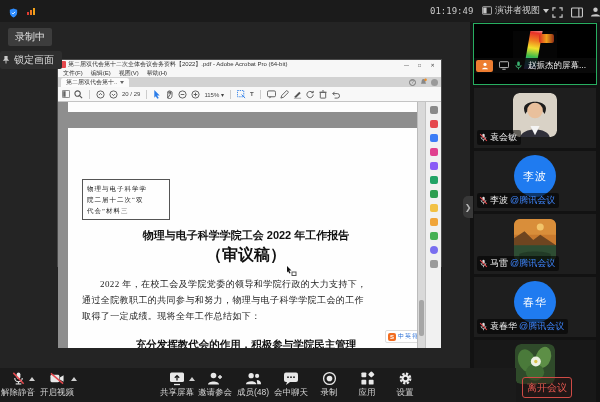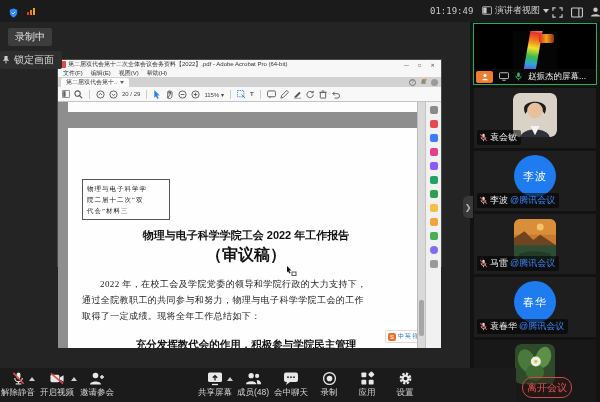--- a/index.html
+++ b/index.html
@@ -51,34 +51,34 @@
   .ime .s{width:8px;height:8px;background:#f26d21;border-radius:2px;color:#fff;font-size:6px;font-weight:bold;text-align:center;line-height:8px;}
   .ime .keys{font-size:6px;color:#2a6fd6;letter-spacing:1px;}
   
   .sidebar{position:absolute;left:470px;top:22px;width:130px;height:380px;background:#121212;z-index:10;}
   .tile{position:absolute;left:4px;width:122px;height:60px;background:#1e1e1e;overflow:hidden;cursor:pointer;}
   .tile.active{box-shadow:0 0 0 1px #27ae60;}
   .plabel{position:absolute;left:3px;bottom:3px;display:flex;align-items:center;gap:2px;background:rgba(0,0,0,.55);padding:1px 4px 1px 2px;font-size:9px;color:#ededed;border-radius:2px;max-width:110px;white-space:nowrap;overflow:hidden;}
   .suffix{color:#3f87ff;}
   .avcircle{position:absolute;left:50%;top:4px;transform:translateX(-50%);width:42px;height:42px;border-radius:50%;background:#1f7bf0;color:#fff;font-size:11px;display:flex;align-items:center;justify-content:center;letter-spacing:1px;}
   .avbox{position:absolute;left:50%;top:5px;transform:translateX(-50%);width:44px;height:44px;border-radius:6px;overflow:hidden;}
-  .sharebar{position:absolute;left:0;bottom:0;width:100%;height:15px;background:rgba(10,10,10,.85);display:flex;align-items:center;gap:6px;padding:0 2px;box-sizing:border-box;}
+  .sharebar{position:absolute;left:0;bottom:11px;width:100%;height:15px;background:rgba(10,10,10,.85);display:flex;align-items:center;gap:6px;padding:0 2px;box-sizing:border-box;}
   .orangebtn{width:17px;height:12px;background:#ed7d31;border-radius:2px;display:flex;align-items:center;justify-content:center;flex:0 0 auto;cursor:pointer;}
   .sharename{font-size:8.5px;color:#eee;white-space:nowrap;overflow:hidden;}
   .spectrum{position:absolute;left:39px;top:7px;width:44px;height:38px;background:#050505;overflow:hidden;}
   .rainbow{position:absolute;left:14px;top:-4px;width:12px;height:48px;transform:rotate(10deg);
     background:linear-gradient(180deg,#f4f4f4 0%,#e8312a 12%,#f07c1f 28%,#f3e12b 44%,#3dbb4a 62%,#2aa7d8 78%,#7b3fd4 92%);}
   .heat{position:absolute;right:3px;top:3px;width:15px;height:9px;border-radius:2px;background:linear-gradient(90deg,#d92b1f,#f0a11b,#8f2c15);}
   .collapse{position:absolute;left:463px;top:196px;width:10px;height:22px;background:#383838;border-radius:5px 0 0 5px;color:#b5b5b5;font-size:8px;display:flex;align-items:center;justify-content:center;z-index:12;cursor:pointer;}
   
   .footer{position:absolute;left:0;top:368px;width:516px;height:34px;background:#1b1b1b;z-index:20;display:flex;align-items:flex-start;}
   .fitem{width:38px;display:flex;flex-direction:column;align-items:center;padding-top:3px;cursor:pointer;position:relative;}
   .fitem .lbl{font-size:8.5px;color:#d4d4d4;margin-top:1px;white-space:nowrap;}
   .caret-up{position:absolute;right:1px;top:9px;width:0;height:0;border-left:3px solid transparent;border-right:3px solid transparent;border-bottom:4px solid #cfcfcf;}
-  .leave-btn{position:absolute;left:522px;top:377px;width:48px;height:19px;border:1px solid #cf4b46;border-radius:10px;color:#e2574f;font-size:10px;display:flex;align-items:center;justify-content:center;background:rgba(50,22,20,.35);z-index:25;cursor:pointer;}
+  .leave-btn{position:absolute;left:522px;top:377px;width:48px;height:19px;border:1px solid #cf4b46;border-radius:3px;color:#e2574f;font-size:10px;display:flex;align-items:center;justify-content:center;background:rgba(50,22,20,.35);z-index:25;cursor:pointer;}
 </style>
 </head>
 <body>
 
 <div id="app">
 
   <div class="topbar">
     <span class="abs" style="left:8px;top:5px;">
       <svg width="11" height="12" viewBox="0 0 24 24">
           <path d="M12 2l8 3v6c0 5-3.5 9-8 11-4.5-2-8-6-8-11V5z" fill="#2d8cff"></path>
@@ -430,36 +430,36 @@
     </div>
     <div class="fitem" style="width:42px;align-items:center;">
       <svg width="16" height="15" viewBox="0 0 17 16">
           <rect x="1.5" y="4" width="9.5" height="8" rx="1.5" fill="#e8e8e8"></rect>
           <path d="M11.5 7l4-2.5v7l-4-2.5z" fill="#e8e8e8"></path>
           <line x1="2" y1="2.5" x2="15" y2="13.5" stroke="#e5484d" stroke-width="1.6"></line>
         </svg>
       <span class="lbl">开启视频</span>
       <i class="caret-up"></i>
     </div>
+    <div class="fitem" style="margin-left:80px;">
+      <svg width="16" height="15" viewBox="0 0 16 15">
+          <rect x="1" y="1.5" width="14" height="9.5" rx="1.5" fill="#e8e8e8"></rect>
+          <path d="M8 9.5V4.8M5.8 6.8L8 4.6l2.2 2.2" stroke="#1b1b1b" stroke-width="1.3" fill="none"></path>
+          <line x1="5" y1="13.5" x2="11" y2="13.5" stroke="#e8e8e8" stroke-width="1.3"></line>
+        </svg>
+      <span class="lbl">共享屏幕</span>
+      <i class="caret-up"></i>
+    </div>
     <div class="fitem">
       <svg width="16" height="15" viewBox="0 0 16 15">
           <circle cx="6.5" cy="4.5" r="2.8" fill="#e8e8e8"></circle>
           <path d="M1 13.5c0-4 11-4 11 0z" fill="#e8e8e8"></path>
           <path d="M13 4v4M11 6h4" stroke="#e8e8e8" stroke-width="1.4"></path>
         </svg>
       <span class="lbl">邀请参会</span>
-    </div>
-    <div class="fitem" style="margin-left:80px;">
-      <svg width="16" height="15" viewBox="0 0 16 15">
-          <rect x="1" y="1.5" width="14" height="9.5" rx="1.5" fill="#e8e8e8"></rect>
-          <path d="M8 9.5V4.8M5.8 6.8L8 4.6l2.2 2.2" stroke="#1b1b1b" stroke-width="1.3" fill="none"></path>
-          <line x1="5" y1="13.5" x2="11" y2="13.5" stroke="#e8e8e8" stroke-width="1.3"></line>
-        </svg>
-      <span class="lbl">共享屏幕</span>
-      <i class="caret-up"></i>
     </div>
     <div class="fitem">
       <svg width="17" height="15" viewBox="0 0 18 15">
           <circle cx="6.5" cy="4.5" r="2.8" fill="#e8e8e8"></circle>
           <path d="M1 13.5c0-4 11-4 11 0z" fill="#e8e8e8"></path>
           <circle cx="12.8" cy="4.8" r="2.2" fill="#e8e8e8"></circle>
           <path d="M12.5 9.2c2.5 0 4.5 1.5 4.5 4.3h-4" fill="#e8e8e8"></path>
         </svg>
       <span class="lbl">成员(48)</span>
     </div>

